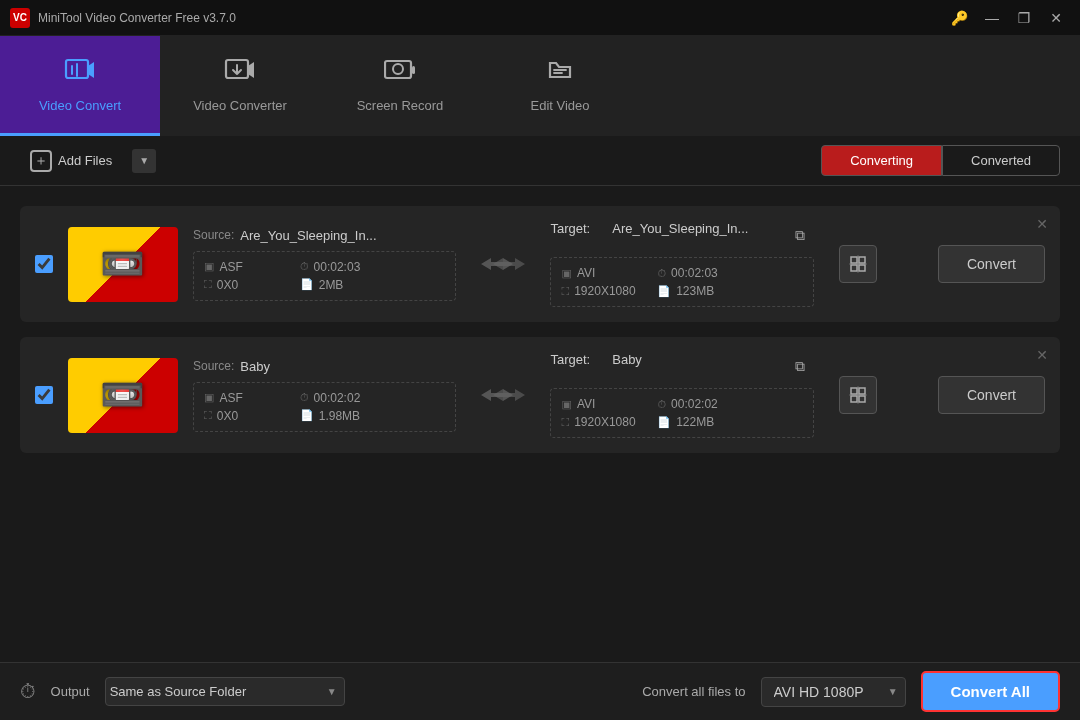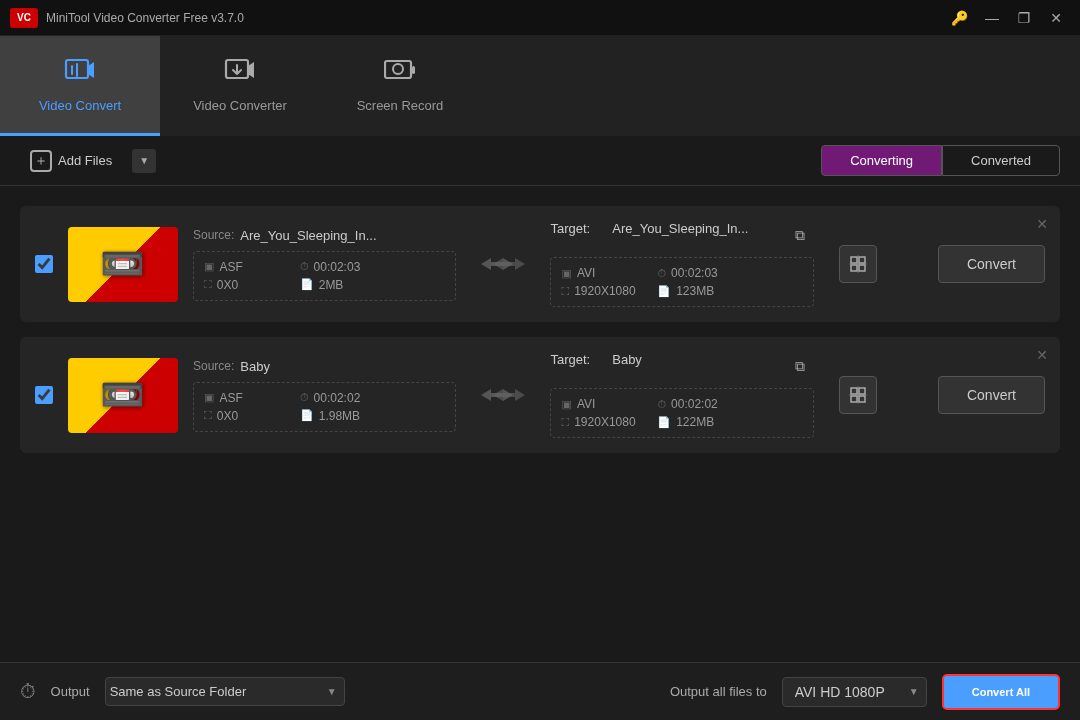--- a/index.html
+++ b/index.html
@@ -17,21 +17,21 @@
     #titlebar {
       height: 36px;
       background: #111;
       display: flex;
       align-items: center;
       padding: 0 10px;
       gap: 8px;
       border-bottom: 1px solid #222;
     }
     #titlebar .app-icon {
-      width: 28px; height: 20px;
+      width: 20px; height: 20px;
       background: #cc0000;
       border-radius: 3px;
       display: flex; align-items: center; justify-content: center;
       font-size: 10px; color: white; font-weight: bold;
     }
     #titlebar .title-text {
       color: #aaa;
       font-size: 12px;
       flex: 1;
     }
@@ -65,21 +65,21 @@
       min-width: 160px;
       padding: 10px 20px;
       cursor: pointer;
       color: #999;
       border-bottom: 3px solid transparent;
       transition: all 0.2s;
     }
     #nav .nav-item.active {
       color: #4a9eff;
       border-bottom: 3px solid #4a9eff;
-      background: #404040;
+      background: #4c1d95;
     }
     #nav .nav-icon {
       font-size: 26px;
     }
     #nav .nav-label {
       font-size: 13px;
     }
 
     
     #toolbar {
@@ -126,21 +126,21 @@
     }
     .tab-btn {
       padding: 7px 28px;
       background: transparent;
       border: 1px solid #555;
       color: #ccc;
       cursor: pointer;
       font-size: 13px;
     }
     .tab-btn.active {
-      background: #701a75;
+      background: #b91c1c;
       color: white;
       border-color: #555;
     }
     .tab-btn:first-child { border-radius: 4px 0 0 4px; }
     .tab-btn:last-child { border-radius: 0 4px 4px 0; }
 
     
     #main {
       padding: 20px;
       display: flex;
@@ -325,21 +325,21 @@
       appearance: none;
       cursor: pointer;
     }
     .convert-all-btn {
       background: #4a9eff;
       border: 2px solid #ff3333;
       color: white;
       padding: 10px 28px;
       border-radius: 5px;
       cursor: pointer;
-      font-size: 11px;
+      font-size: 15px;
       font-weight: 600;
     }
 
     .settings-icon-btn {
       background: transparent;
       border: none;
       color: #888;
       font-size: 18px;
       cursor: pointer;
       padding: 4px;
@@ -391,20 +391,30 @@
   </div>
   <div class="nav-item">
     <span class="nav-icon">
       <svg width="32" height="26" viewBox="0 0 32 26" fill="none">
         <rect x="1" y="4" width="26" height="17" rx="2" stroke="#aaa" stroke-width="2.2" fill="none"></rect>
         <circle cx="14" cy="12" r="5" stroke="#aaa" stroke-width="2" fill="none"></circle>
         <rect x="28" y="9" width="3" height="8" rx="1.5" fill="#aaa"></rect>
       </svg>
     </span>
     <span class="nav-label">Screen Record</span>
+  </div>
+  <div class="nav-item">
+    <span class="nav-icon">
+      <svg width="32" height="26" viewBox="0 0 32 26" fill="none">
+        <path d="M6 20V6h6l3 4h11v10H6z" stroke="#aaa" stroke-width="2.2" fill="none"></path>
+        <line x1="10" y1="13" x2="22" y2="13" stroke="#aaa" stroke-width="1.8" stroke-linecap="round"></line>
+        <line x1="10" y1="16" x2="18" y2="16" stroke="#aaa" stroke-width="1.8" stroke-linecap="round"></line>
+      </svg>
+    </span>
+    <span class="nav-label">Edit Video</span>
   </div>
 </div>
 
 <div id="toolbar">
   <button class="add-files-btn">
     <div class="add-icon">＋</div>
     <span>Add Files</span>
   </button>
   <button class="dropdown-arrow">▼</button>
   <div class="tab-group">
@@ -560,21 +570,21 @@
 
 <div id="bottombar">
   <span class="output-icon">⏱</span>
   <span class="output-label">Output</span>
   <div class="output-select-wrap">
     <select class="output-select">
       <option>Same as Source Folder</option>
     </select>
     <span class="select-arrow">▼</span>
   </div>
-  <span class="convert-all-label">Output all files to</span>
+  <span class="convert-all-label">Convert all files to</span>
   <div class="format-select-wrap">
     <select class="format-select">
       <option>AVI HD 1080P</option>
       <option>MP4 HD 1080P</option>
       <option>MKV HD 1080P</option>
       <option>MOV HD 1080P</option>
     </select>
     <span class="select-arrow">▼</span>
   </div>
   <button class="convert-all-btn">Convert All</button>

